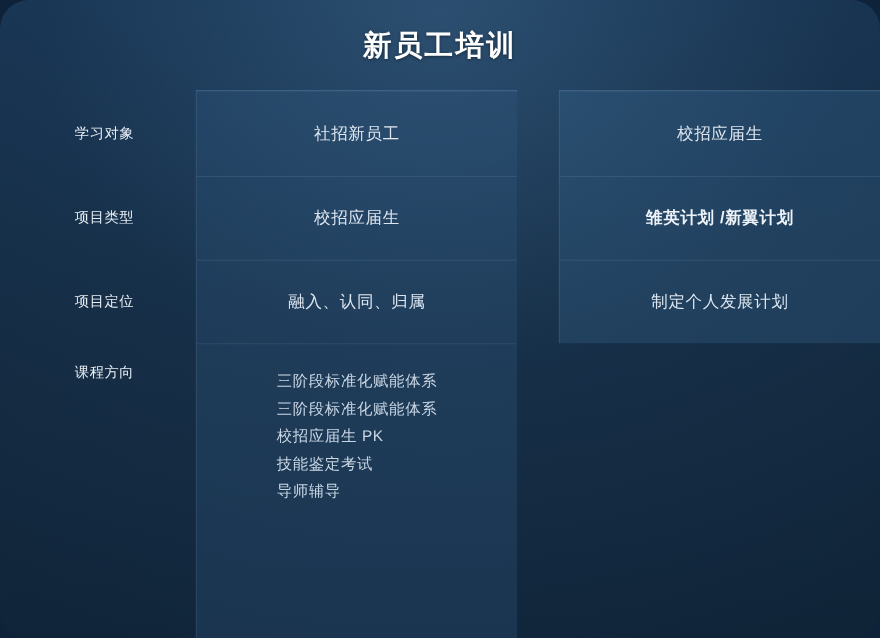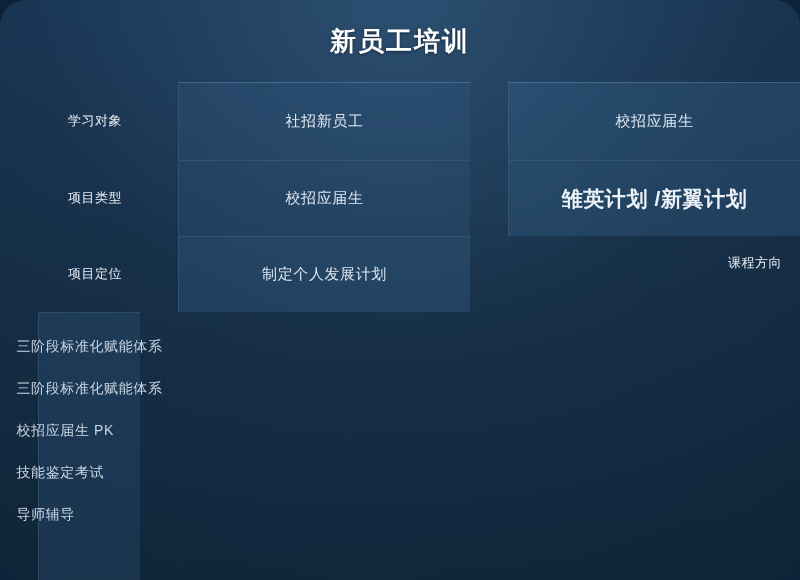--- a/index.html
+++ b/index.html
@@ -86,31 +86,31 @@
     border-top: 1px solid rgba(126,170,208,0.16);
     border-left: 1px solid rgba(126,170,208,0.16);
     font-size: 15px;
     color: #dde6f0;
     letter-spacing: 0.6px;
     margin-left: 38px;
   }
   .cell.r1 { border-top: 1px solid rgba(150,196,235,0.25); }
   .cell.c2 { background: rgba(56,100,141,0.33); }
 
-  .cell.bold { font-weight: 700; color: #ecf2f8; font-size: 21px; }
+  .cell.bold { font-weight: 700; color: #ecf2f8; font-size: 15px; }
 
   .cell.list {
     align-items: flex-start;
     justify-content: center;
     padding-top: 22px;
   }
   .list-inner {
     display: flex;
     flex-direction: column;
-    gap: 20px;
+    gap: 3px;
     align-items: flex-start;
     text-align: left;
   }
   .list-inner .li {
     font-size: 14px;
     color: #c9d6e4;
     letter-spacing: 0.6px;
     line-height: 22px;
     white-space: nowrap;
   }
@@ -128,20 +128,21 @@
 
     <div class="rowlabel">学习对象</div>
     <div class="cell r1 c1">社招新员工</div>
     <div class="cell r1 c2">校招应届生</div>
 
     <div class="rowlabel">项目类型</div>
     <div class="cell c1">校招应届生</div>
     <div class="cell c2 bold">雏英计划 /新翼计划</div>
 
     <div class="rowlabel">项目定位</div>
+    <div class="cell c1">融入、认同、归属</div>
     <div class="cell c2">制定个人发展计划</div>
 
     <div class="rowlabel tall">课程方向</div>
     <div class="cell c1 list">
       <div class="list-inner">
         <div class="li">三阶段标准化赋能体系</div>
         <div class="li">三阶段标准化赋能体系</div>
         <div class="li">校招应届生 PK</div>
         <div class="li">技能鉴定考试</div>
         <div class="li">导师辅导</div>

